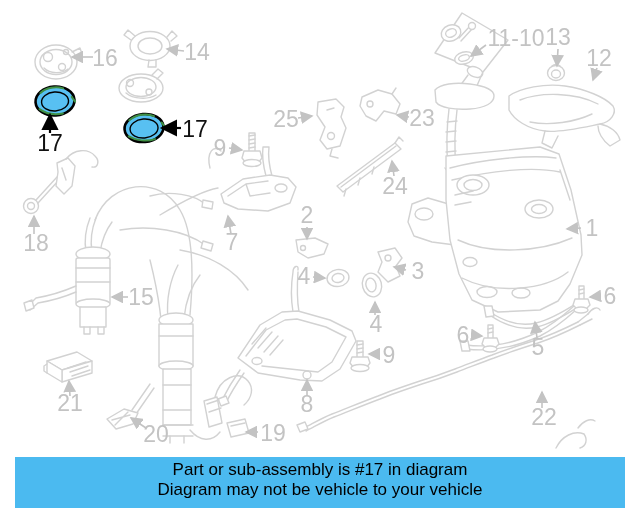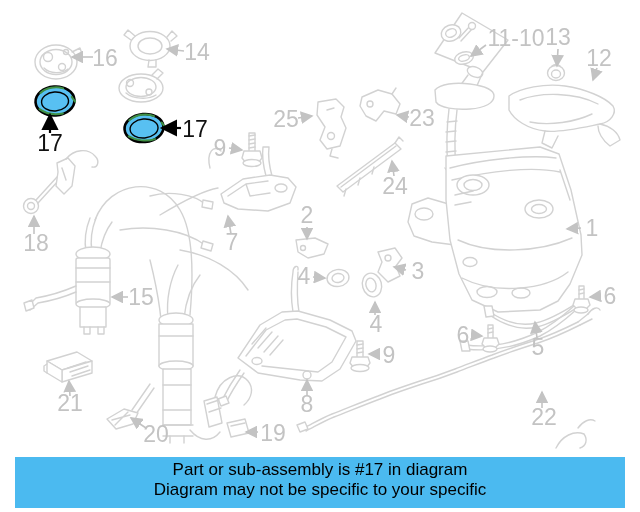--- a/index.html
+++ b/index.html
@@ -410,15 +410,15 @@
     </g>
     <g>
       <line class="arr" x1="542" y1="408" x2="542" y2="392" marker-end="url(#ahg)"></line>
       <text class="lbl" x="544" y="425">22</text>
     </g>
   </g>
 </svg>
 
 <div id="banner">
   <div>Part or sub-assembly is #17 in diagram</div>
-  <div>Diagram may not be specific to your specific</div>
+  <div>Diagram may not be vehicle to your vehicle</div>
 </div>
 </div>
 
 </body></html>

